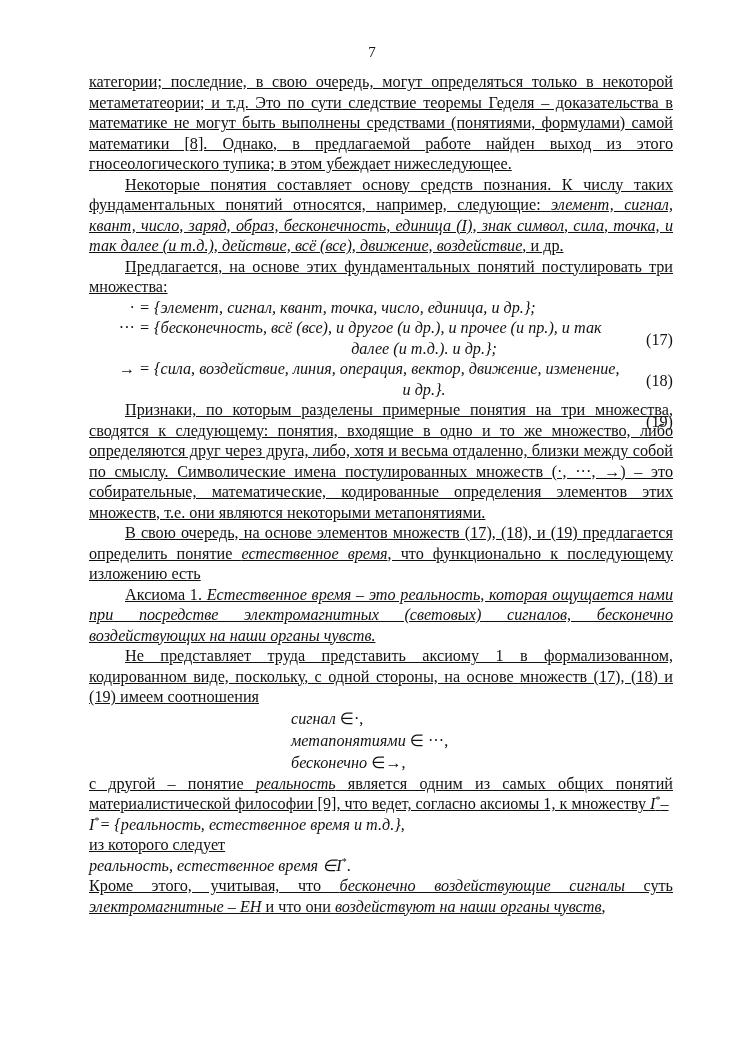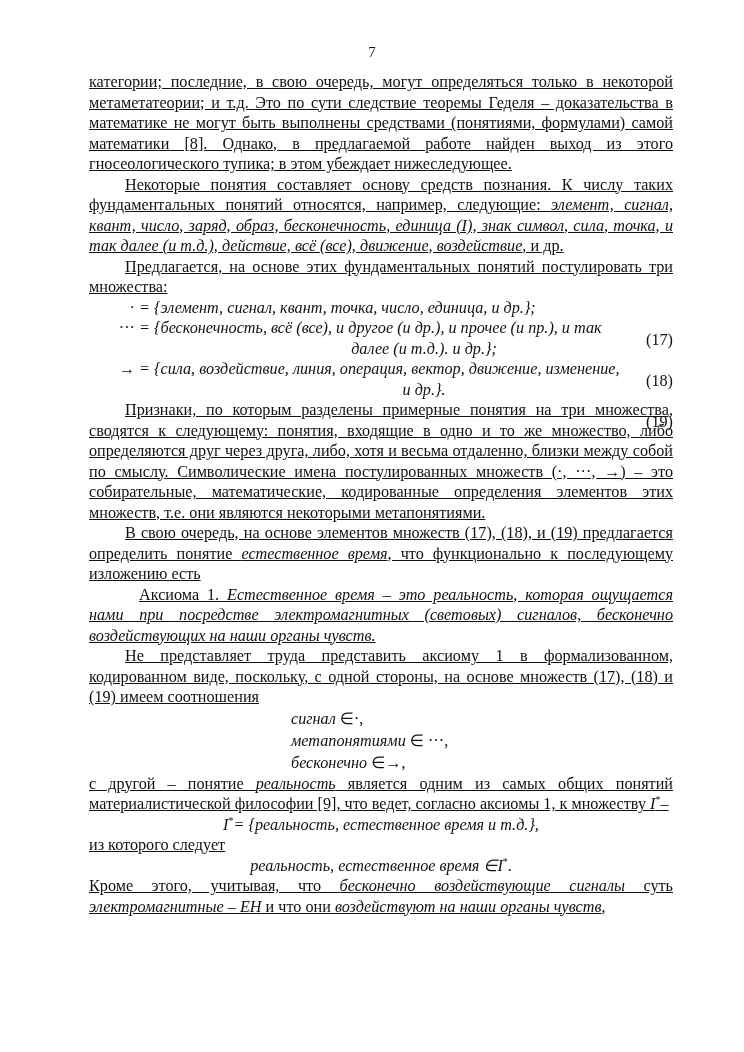--- a/index.html
+++ b/index.html
@@ -7,23 +7,23 @@
          font-family: "Liberation Serif", serif; color: #111; font-size: 16.2px; }
   .page-num { position: absolute; top: 44px; left: 0; width: 744px; text-align: center; font-size: 15px; }
   .content { position: absolute; left: 89px; top: 72px; width: 584px; line-height: 20.5px; }
   p { margin: 0; text-align: justify; text-decoration: underline; }
   .ind { text-indent: 36px; }
   i { font-style: italic; }
   .f-row { position: relative; height: 20.5px; white-space: nowrap; }
   .f-row .num { position: absolute; right: 0; top: 0; margin-top: 32px; }
   .f-sym { display: inline-block; width: 46px; text-align: right; }
   .f-cont { padding-left: 86px; text-align: center; }
-  .u { text-decoration: underline; margin-left: 14px; }
+  .u { text-decoration: underline; }
   .rel { padding-left: 202px; line-height: 22px; }
-  .center { text-align: center; }
+  .center { }
   sup { font-size: 10px; line-height: 0; }
 </style>
 </head>
 <body>
 
 <div class="page-num">7</div>
 
 <div class="content">
   <p>категории; последние, в свою очередь, могут определяться только в некоторой метаметатеории; и т.д. Это по сути следствие теоремы Геделя – доказательства в математике не могут быть выполнены средствами (понятиями, формулами) самой математики [8]. Однако, в предлагаемой работе найден выход из этого гносеологического тупика; в этом убеждает нижеследующее.</p>
 

